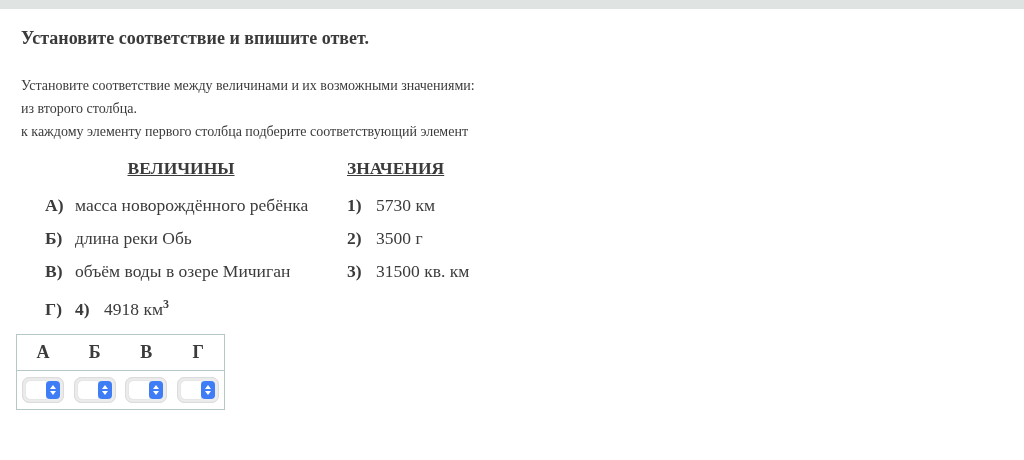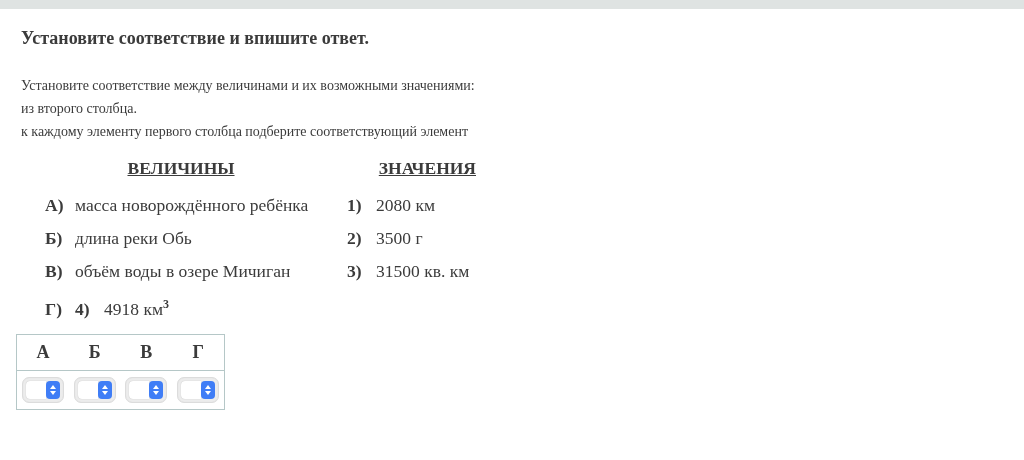--- a/index.html
+++ b/index.html
@@ -11,21 +11,21 @@
   .content { position:absolute; top:9px; left:0; width:832px; }
 
   .page-title { margin:19px 0 0 21px; font-size:18px; font-weight:bold; color:#3b3b3b; }
 
   .descr { margin:25px 0 0 21px; font-size:14px; line-height:23px; color:#3b3b3b; }
 
   .match { margin:15px 0 0 45px; font-size:17.5px; }
   .match-header-row { display:flex; margin-bottom:4px; }
   .mh-left  { width:302px; text-align:center; font-weight:bold; text-decoration:underline;
               position:relative; left:-15px; }
-  .mh-right { width:129px; text-align:right; font-weight:bold; text-decoration:underline; }
+  .mh-right { width:129px; text-align:left; font-weight:bold; text-decoration:underline; }
   .match-row { display:flex; align-items:baseline; padding-top:12px; line-height:21px; }
   .m-letter { width:30px; font-weight:bold; }
   .m-text   { width:272px; }
   .m-num    { width:29px; font-weight:bold; }
   .m-val    { width:180px; }
   .m-val sup { font-weight:bold; font-size:12px; }
 
   .instruction { margin:24px 0 0 12px; font-size:17.5px; color:#3b3b3b; }
 
   .answer-table { margin:14px 0 0 16px; width:209px; border:1px solid #b5c7c7; }
@@ -66,21 +66,21 @@
   <div class="match">
     <div class="match-header-row">
       <div class="mh-left">ВЕЛИЧИНЫ</div>
       <div class="mh-right">ЗНАЧЕНИЯ</div>
     </div>
 
     <div class="match-row">
       <span class="m-letter">А)</span>
       <span class="m-text">масса новорождённого ребёнка</span>
       <span class="m-num">1)</span>
-      <span class="m-val">2080 км</span>
+      <span class="m-val">5730 км</span>
     </div>
 
     <div class="match-row">
       <span class="m-letter">Б)</span>
       <span class="m-text">длина реки Обь</span>
       <span class="m-num">2)</span>
       <span class="m-val">3500 г</span>
     </div>
 
     <div class="match-row">

